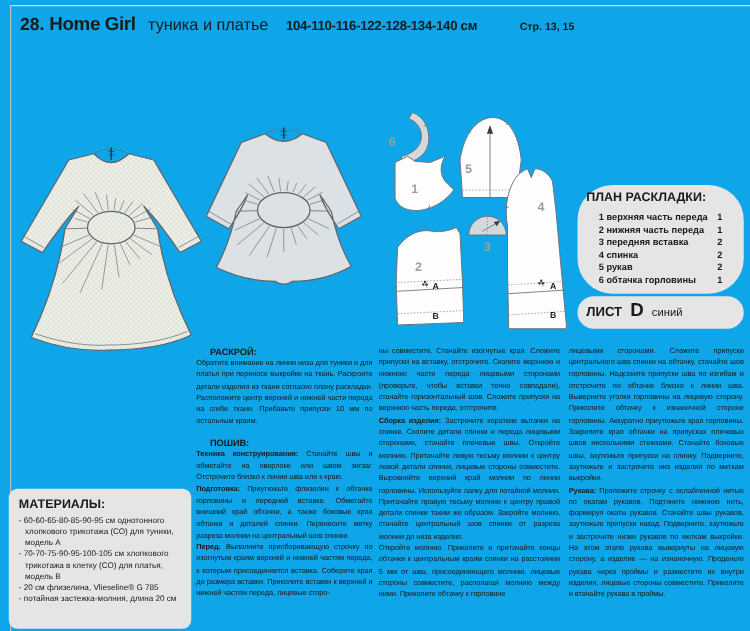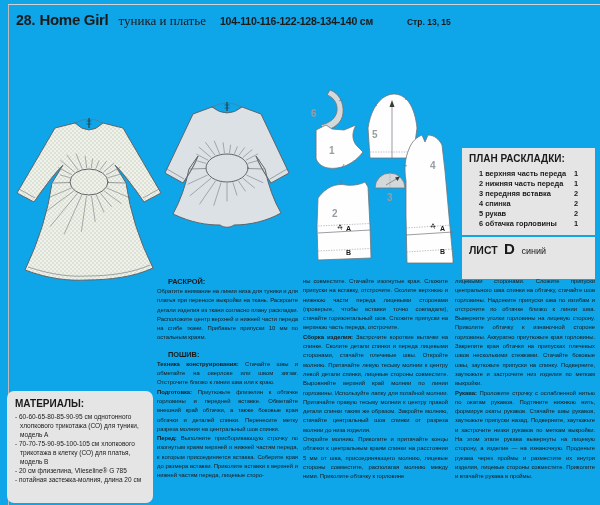--- a/index.html
+++ b/index.html
@@ -4,32 +4,32 @@
 <style>
   html,body{margin:0;padding:0;background:#ffffff;}
   #page{position:relative;width:600px;height:505px;background:#0ea5e9;overflow:hidden;
         font-family:"Liberation Sans",sans-serif;color:#1a1a1a;}
   #frame{position:absolute;left:8px;top:4px;width:591px;height:500px;
          border-left:1px solid #bcbcbc;border-top:1px solid #d2d2d2;pointer-events:none;}
   
   #header{position:absolute;left:16px;top:11px;display:flex;align-items:baseline;white-space:nowrap;}
   .h-num{font-size:14px;font-weight:bold;margin-right:4px;}
   .h-title{font-size:15px;font-weight:bold;letter-spacing:-0.3px;margin-right:10px;}
-  .h-sub{font-size:13px;margin-right:14px;font-family:Liberation Serif, serif;}
+  .h-sub{font-size:13px;margin-right:14px;}
   .h-sizes{font-size:10.5px;font-weight:bold;letter-spacing:-0.2px;margin-right:34px;}
   .h-page{font-size:8.5px;font-weight:bold;}
   
-  .greybox{background:#e5e5e5;}
+  .greybox{background:#e5e5e5;border-radius:28px;}
   #planbox{position:absolute;left:462px;top:148px;width:133px;}
   #plan-title{font-size:10px;font-weight:bold;padding:5px 7px 2px;}
   #plan-list{padding:3px 17px 6px;}
   .plan-row{display:flex;font-size:7.4px;font-weight:bold;line-height:10px;}
   .plan-name{flex:1;}
   .plan-count{width:10px;text-align:right;}
-  #sheetbar{position:absolute;left:462px;top:237px;width:133px;padding:3px 7px 21px;box-sizing:border-box;}
+  #sheetbar{position:absolute;left:462px;top:237px;width:133px;padding:3px 7px 5px;box-sizing:border-box;}
   .sheet-word{font-size:10.5px;font-weight:bold;}
   .sheet-letter{font-size:15px;font-weight:bold;margin:0 2px;}
   .sheet-color{font-size:9px;}
   
   #materials{position:absolute;left:7px;top:391px;width:146px;height:112px;
              border-radius:7px;padding:7px 8px;box-sizing:border-box;}
   #materials-title{font-size:10px;font-weight:bold;margin-bottom:3px;}
   .mat-item{font-size:6.5px;line-height:9px;padding-left:5px;text-indent:-5px;}
   .mat-item::before{content:"- ";}
   

